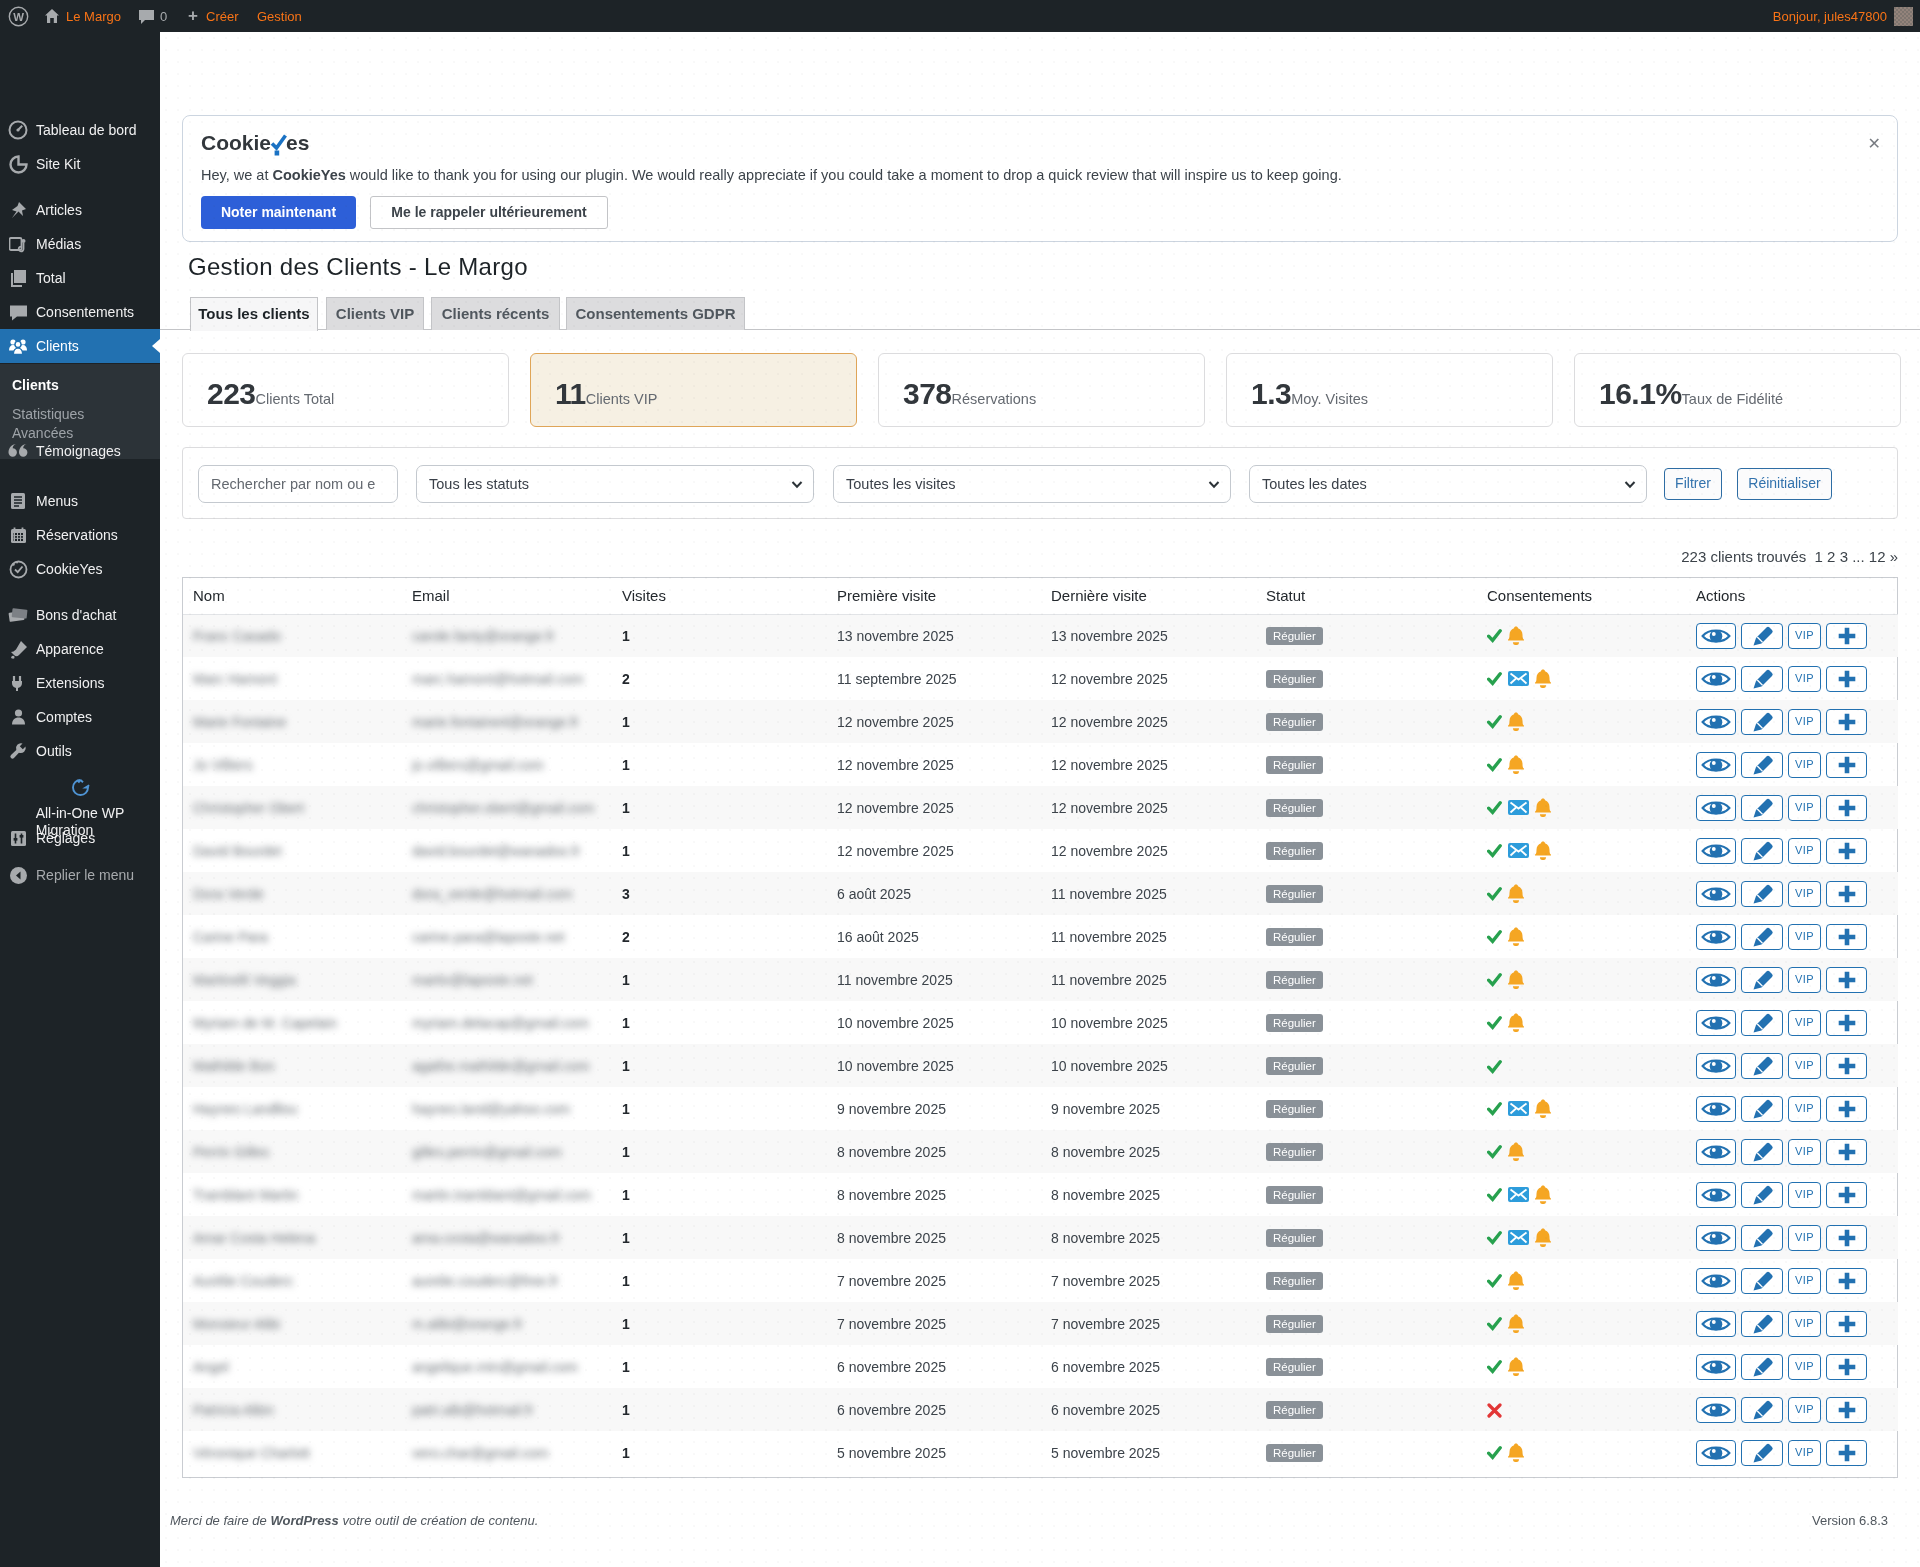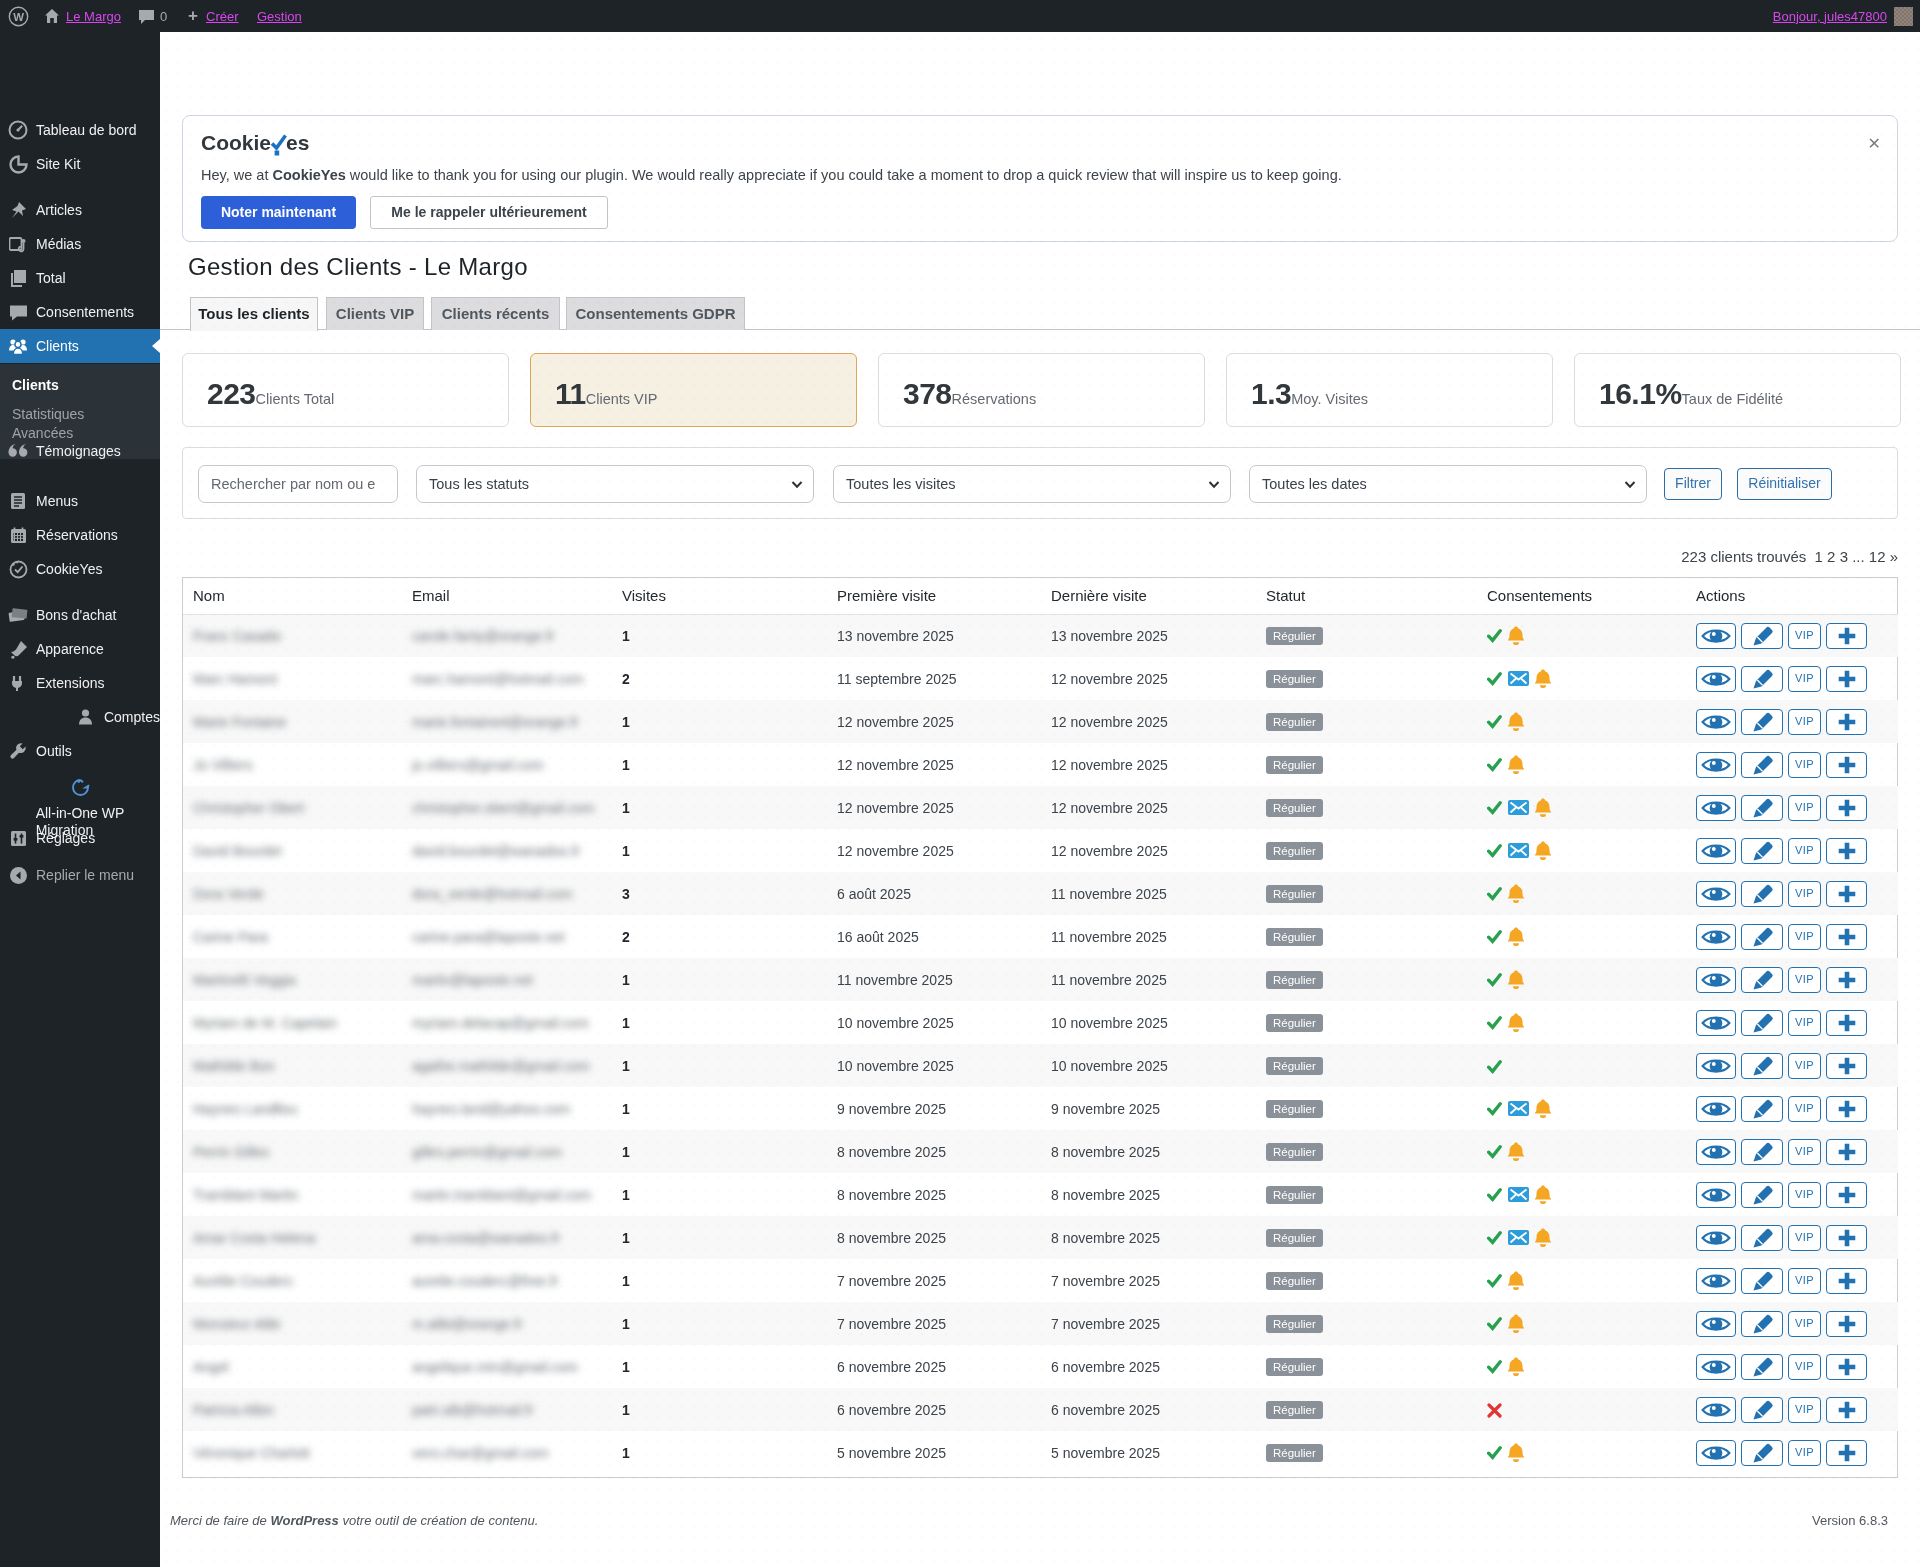--- a/index.html
+++ b/index.html
@@ -3,21 +3,21 @@
 <meta charset="utf-8">
 <title>Gestion des Clients</title>
 <style>
 * { margin:0; padding:0; box-sizing:border-box; }
 html,body { width:1920px; height:1567px; overflow:hidden; font-family:"Liberation Sans", sans-serif; }
 body { background:#fff; }
 
 
 #adminbar { position:absolute; top:0; left:0; width:1920px; height:32px; background:#1d2327; z-index:30; color:#f0f0f1; font-size:13px; }
 #adminbar .abl { position:absolute; top:0; height:32px; display:flex; align-items:center; }
-#adminbar .txt { color:#d946ef;text-decoration:underline; }
+#adminbar .txt { color:#f97316; }
 #adminbar .ico { color:#a7aaad; }
 
 
 #sidebar { position:absolute; top:32px; left:0; width:160px; height:1535px; background:#1d2327; z-index:20; }
 .mitem { position:absolute; left:0; width:160px; height:34px; display:flex; align-items:center; color:#f0f0f1; font-size:14px; }
 .mitem .mico { width:36px; text-align:center; color:#a7aaad; font-size:17px; flex:0 0 36px; display:flex; justify-content:center; align-items:center; }
 .mitem .mlab { line-height:17px; }
 .mitem.active { background:#2271b1; color:#fff; }
 .mitem.active .mico { color:#fff; }
 #submenu { position:absolute; left:0; top:332px; width:160px; height:95px; background:#2c3338; }
@@ -743,21 +743,21 @@
     </div>
   <div class="mitem" style="top:634px;">
       <span class="mico">
         <svg width="18" height="18" viewBox="0 0 18 18">
           <path d="M5 2 v5 M11 2 v5" stroke="#a7aaad" stroke-width="2.2"></path>
           <path d="M3 7 h10 v2 a5 5 0 0 1-4 4.9 V17 h-2 v-3.1 A5 5 0 0 1 3 9 Z" fill="#a7aaad"></path>
         </svg>
       </span>
       <span class="mlab">Extensions</span>
     </div>
-  <div class="mitem" style="top:668px;justify-content:flex-end;">
+  <div class="mitem" style="top:668px;">
       <span class="mico">
         <svg width="17" height="18" viewBox="0 0 17 18">
           <circle cx="8.5" cy="5" r="3.6" fill="#a7aaad"></circle>
           <path d="M2 16.5 c0-4.4 2.9-7 6.5-7 s6.5 2.6 6.5 7 z" fill="#a7aaad"></path>
         </svg>
       </span>
       <span class="mlab">Comptes</span>
     </div>
   <div class="mitem" style="top:702px;">
       <span class="mico">

